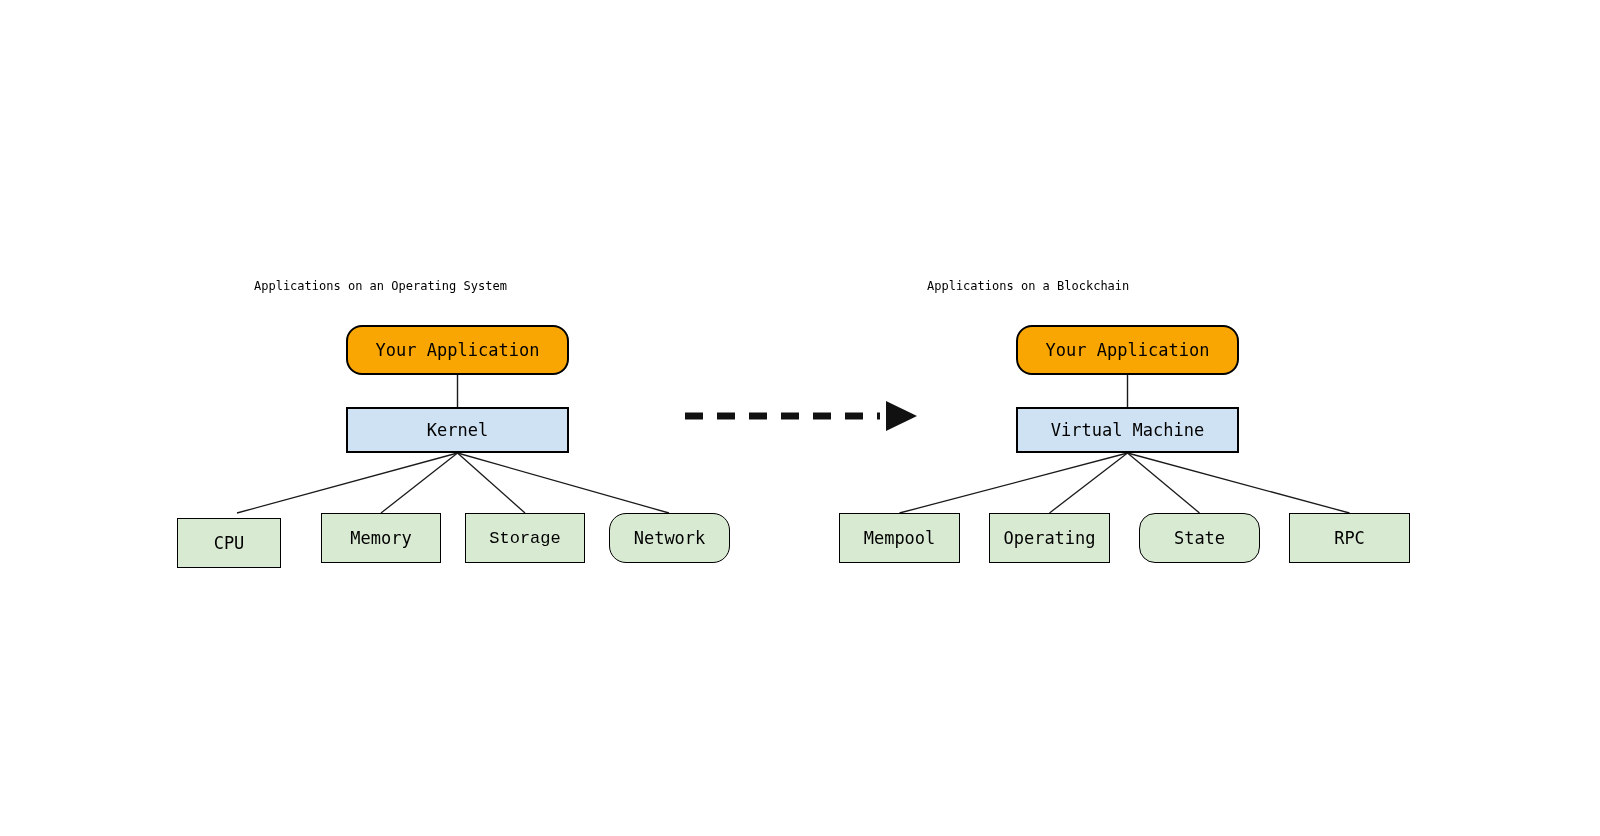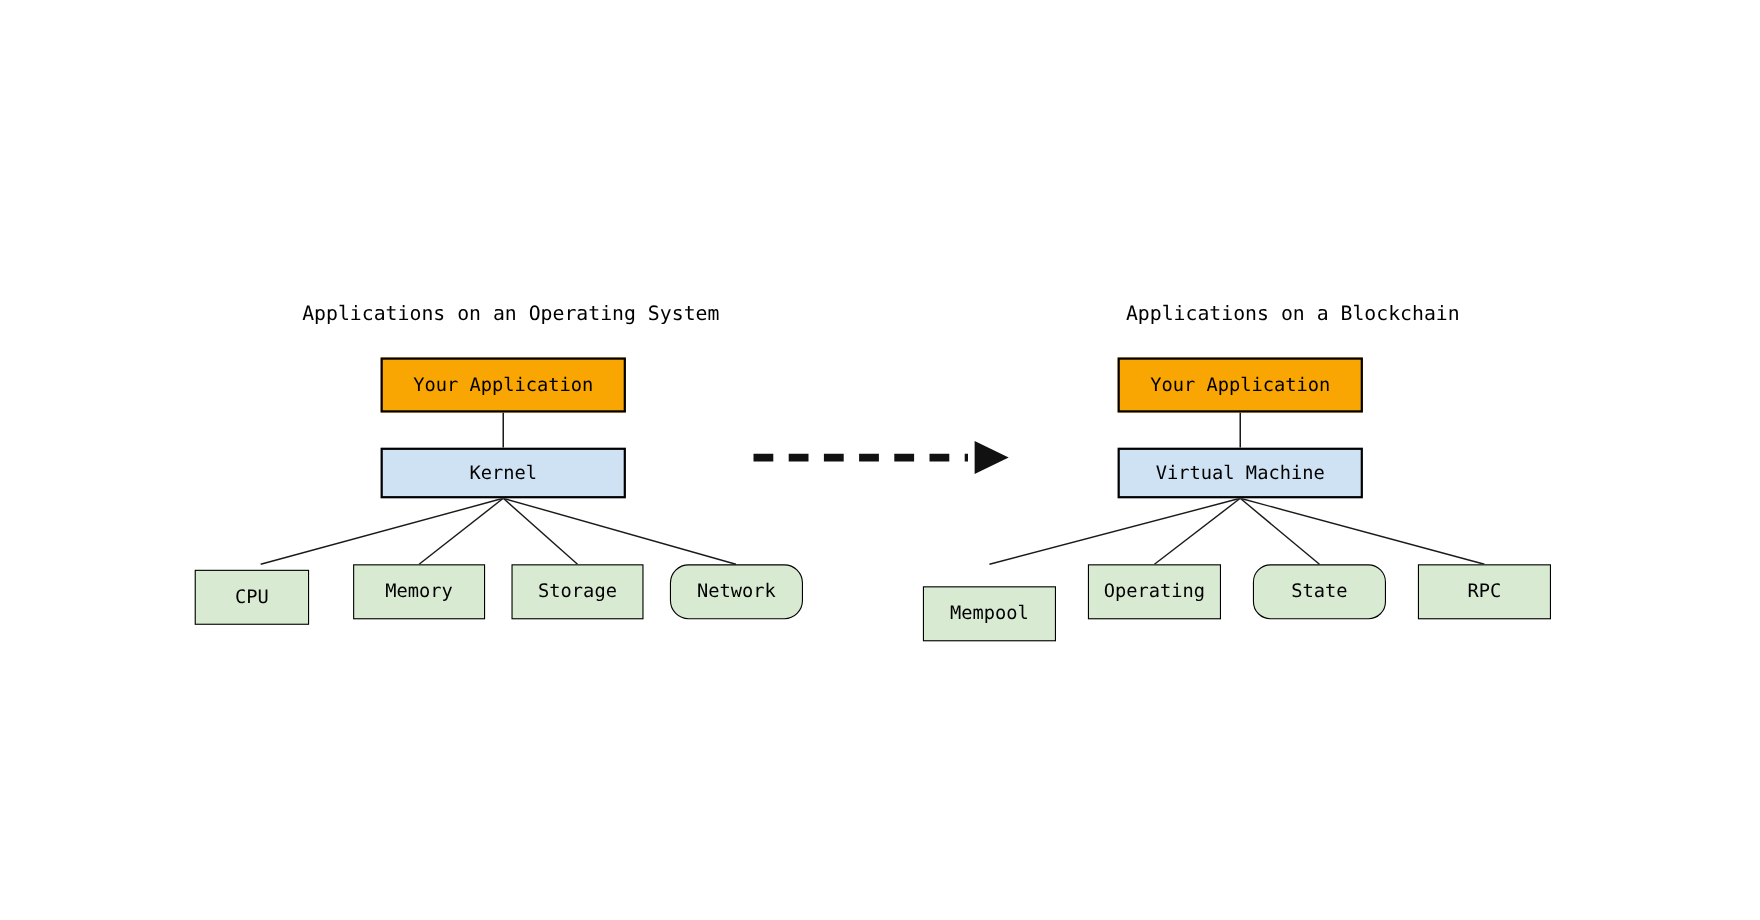--- a/index.html
+++ b/index.html
@@ -18,36 +18,36 @@
     background:var(--page-bg);
     font-family:"DejaVu Sans Mono","Liberation Mono",monospace;
     color:var(--text-color);
     position:relative;
     overflow:hidden;
   }
   .canvas{position:absolute;inset:0;}
   svg.wires{position:absolute;left:0;top:0;width:1600px;height:836px;}
   .diagram-title{
     position:absolute;
-    text-align:right;
-    font-size:18px;
+    text-align:left;
+    font-size:12px;
     line-height:20px;
     white-space:nowrap;
   }
   .node{
     position:absolute;
     box-sizing:border-box;
     border:2px solid var(--box-border);
     display:flex;
     align-items:center;
     justify-content:center;
     font-size:17px;
     white-space:nowrap;
   }
-  .node.app{background:var(--app-box-fill);}
+  .node.app{background:var(--app-box-fill);border-radius:16px;}
   .node.system{background:var(--system-box-fill);}
   .node.component{background:var(--component-box-fill);border-width:1.5px;}
 </style>
 </head>
 <body>
 
 <div class="canvas">
 
   <svg class="wires" viewBox="0 0 1600 836" aria-hidden="true">
 
@@ -79,40 +79,40 @@
     <div class="node system" style="left:346px;top:407px;width:223px;height:46px;align-items:center;">
       <span>Kernel</span>
     </div>
 
     <div class="node component" style="left:177px;top:518px;width:104px;height:50px;">
       <span>CPU</span>
     </div>
     <div class="node component" style="left:321px;top:513px;width:120px;height:50px;">
       <span>Memory</span>
     </div>
-    <div class="node component" style="left:465px;top:513px;width:120px;height:50px;">
+    <div class="node component" style="left:465px;top:513px;width:120px;height:50px;font-family:Liberation Mono, monospace;">
       <span>Storage</span>
     </div>
     <div class="node component" style="left:609px;top:513px;width:121px;height:50px;border-radius:17px;">
       <span>Network</span>
     </div>
   </div>
 
   <div>
     <div class="diagram-title" style="left:927px;top:276px;width:400px;">Applications on a Blockchain</div>
 
     <div class="node app" style="left:1016px;top:325px;width:223px;height:50px;">
       <span>Your Application</span>
     </div>
 
     <div class="node system" style="left:1016px;top:407px;width:223px;height:46px;">
       <span>Virtual Machine</span>
     </div>
 
-    <div class="node component" style="left:839px;top:513px;width:121px;height:50px;margin-top:20px;">
+    <div class="node component" style="left:839px;top:513px;width:121px;height:50px;">
       <span>Mempool</span>
     </div>
     <div class="node component" style="left:989px;top:513px;width:121px;height:50px;">
       <span>Operating</span>
     </div>
     <div class="node component" style="left:1139px;top:513px;width:121px;height:50px;border-radius:16px;">
       <span>State</span>
     </div>
     <div class="node component" style="left:1289px;top:513px;width:121px;height:50px;">
       <span>RPC</span>

